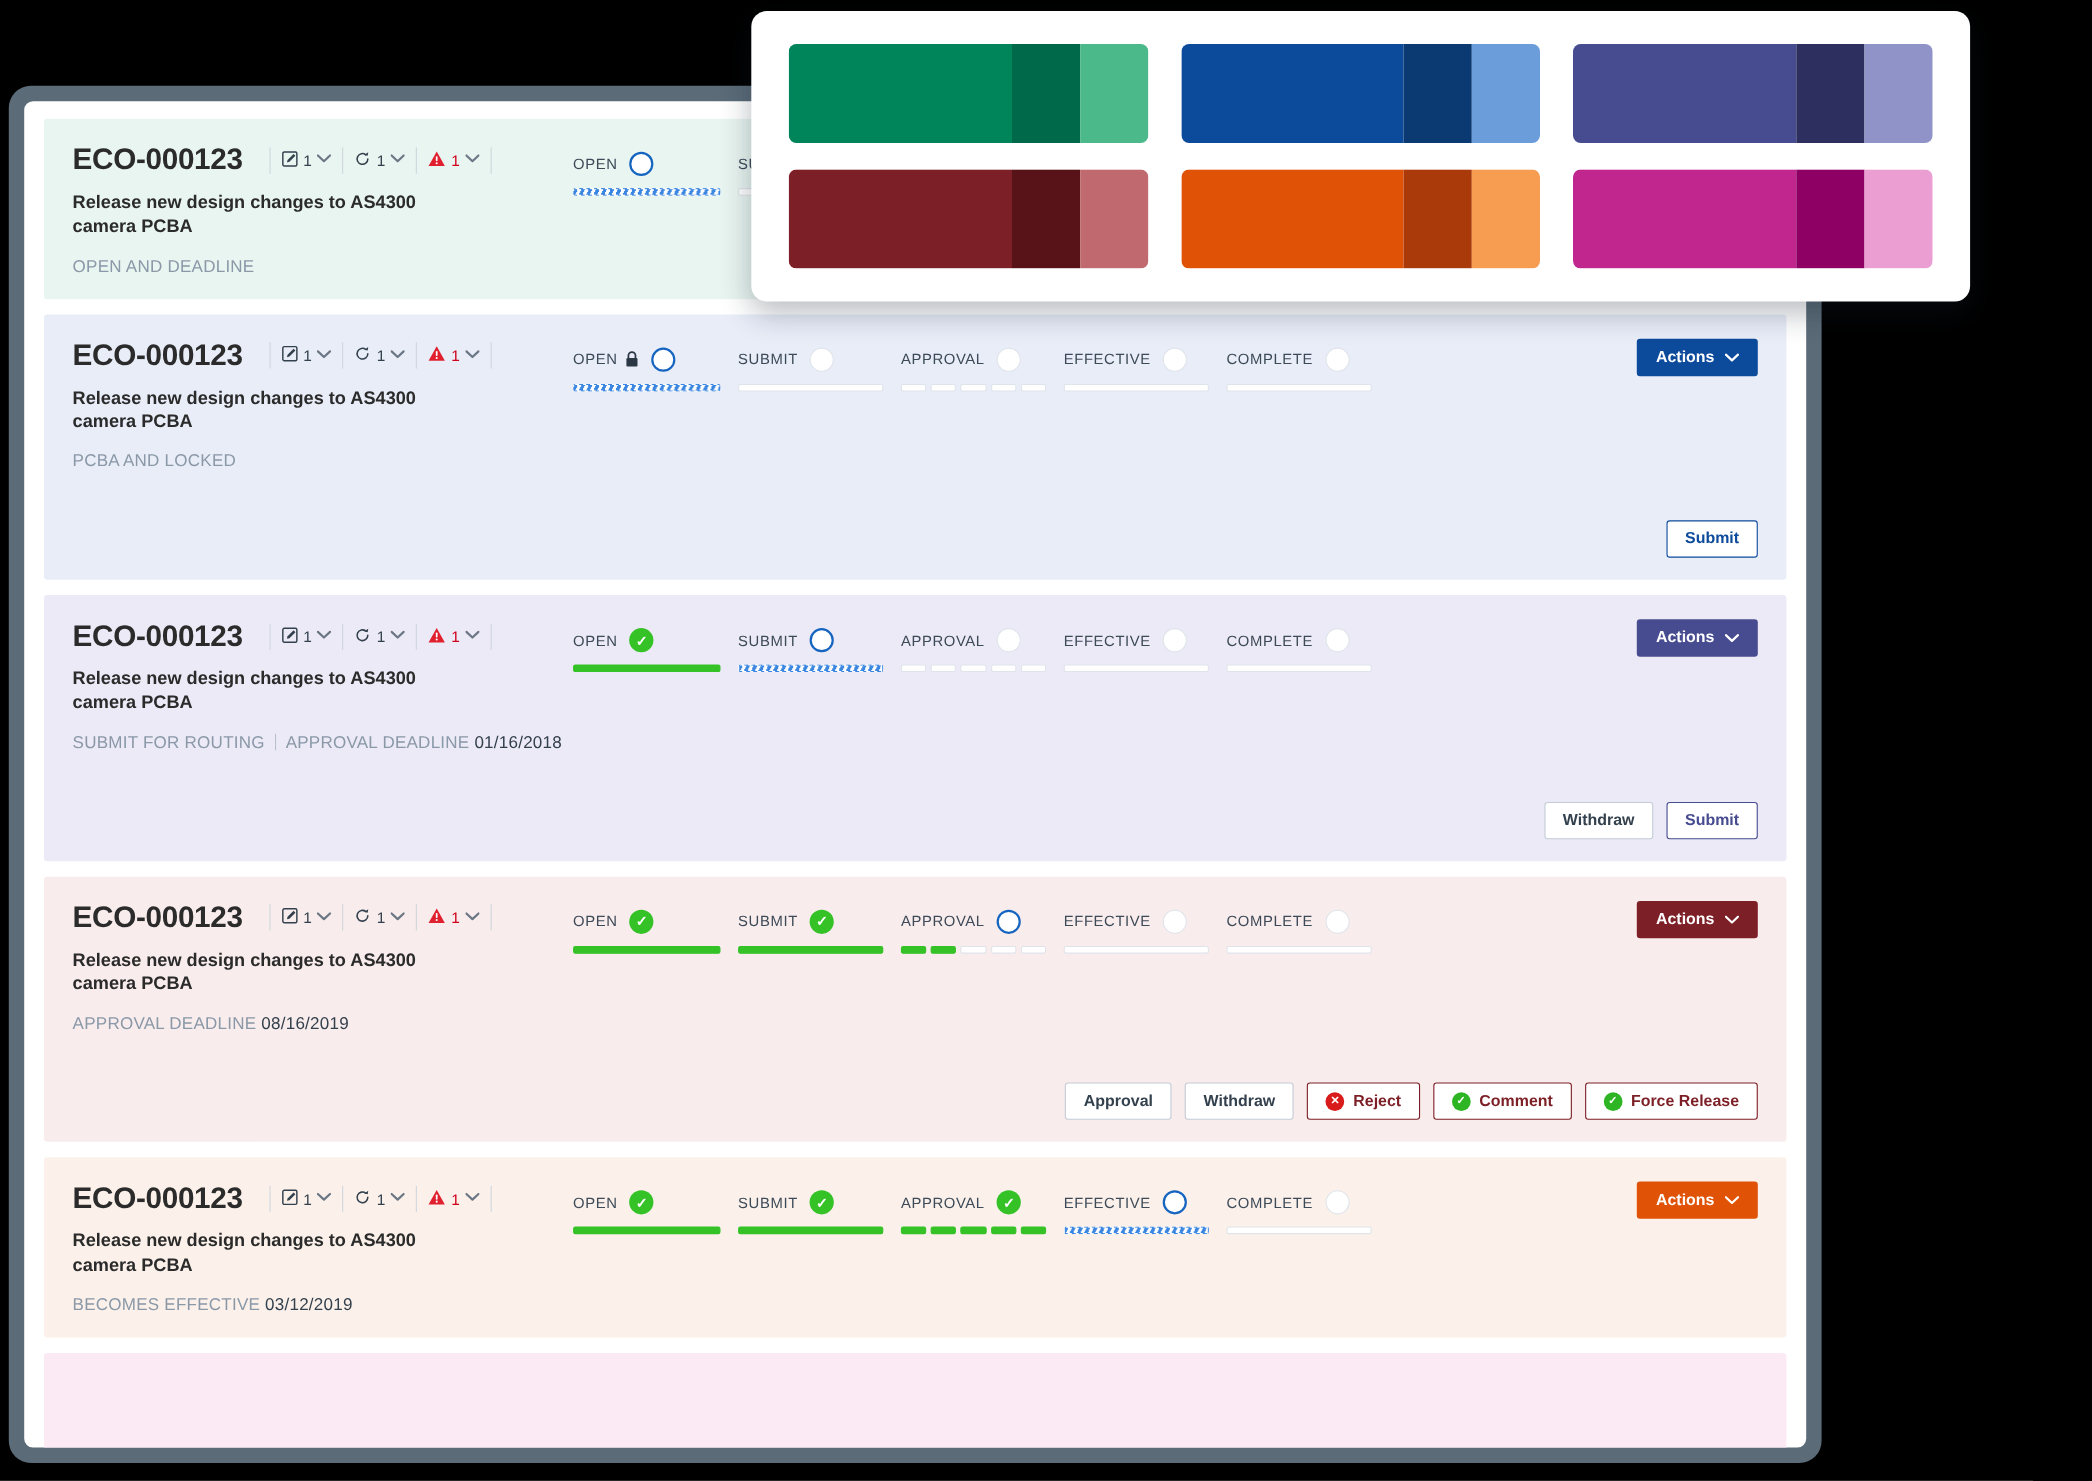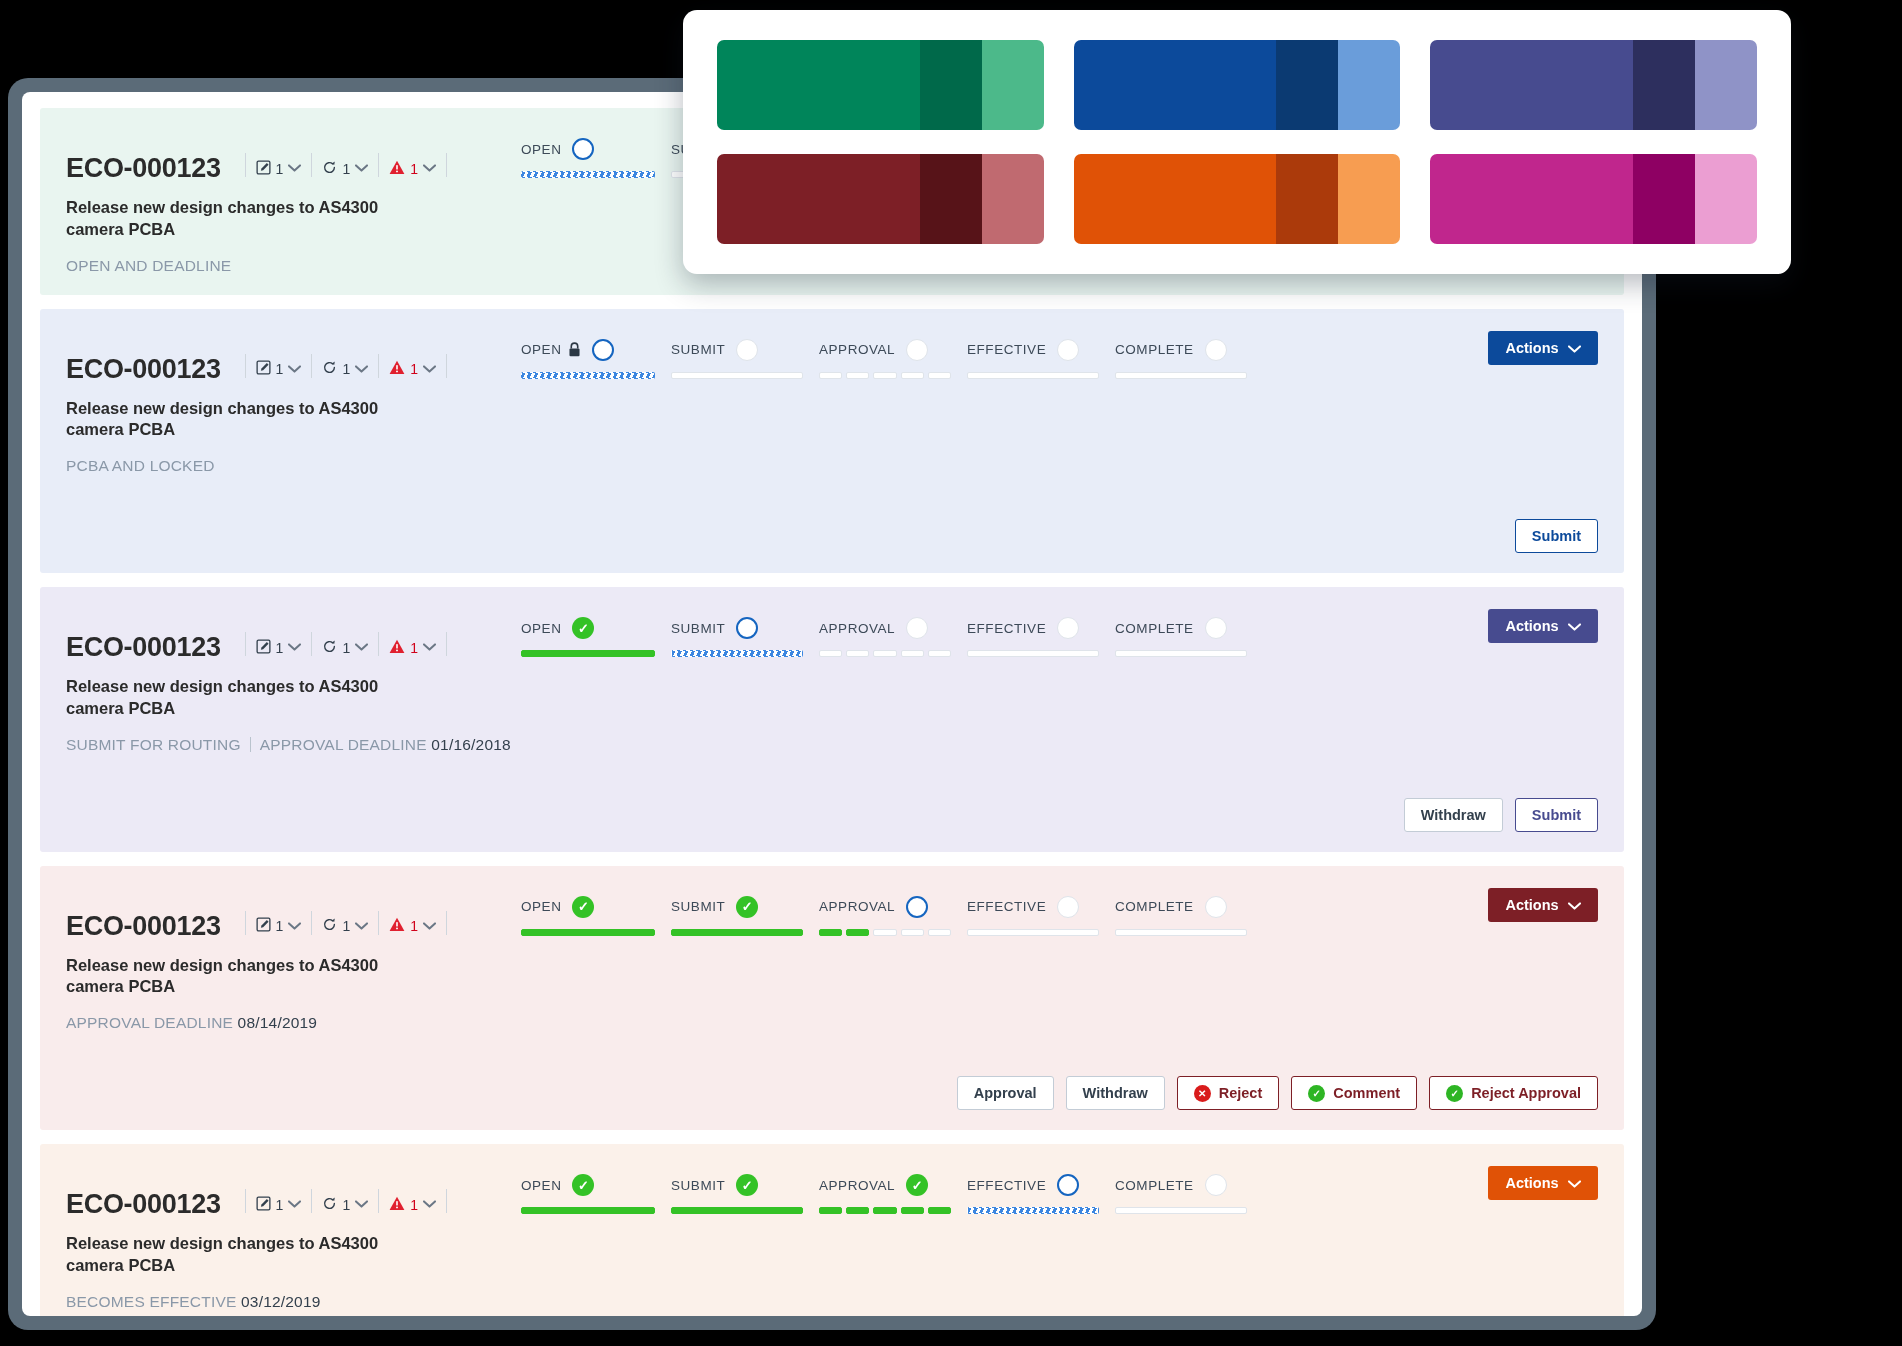--- a/index.html
+++ b/index.html
@@ -34,21 +34,21 @@
     border-radius: 3px;
     margin-bottom: 14px;
     padding: 22px 26px 20px 26px;
     min-height: 160px;
   }
   .card-row { display: flex; align-items: flex-start; }
   .card-left { width: 455px; flex: 0 0 455px; }
   .card-mid  { flex: 1 1 auto; padding-top: 6px; }
   .card-right{ width: 150px; flex: 0 0 150px; display: flex; flex-direction: column; align-items: flex-end; }
 
-  .eco-head { display: flex; gap: 0; margin-top: 23px; }
+  .eco-head { display: flex; align-items: center; gap: 0; }
   .eco-id {
     font-size: 27px; font-weight: bold; color: #2b2b2b;
     letter-spacing: -0.3px; margin-right: 14px;
   }
   .vdiv { width: 1px; height: 24px; background: #cfd6dd; margin: 0 10px; }
   .meta-chip { display: flex; align-items: center; gap: 5px; font-size: 14px; color: #33404d; }
   .meta-chip .cnt { font-size: 14px; color: #33404d; }
   .meta-chip.warn .cnt { color: #d0021b; }
   .chev { font-size: 10px; color: #6b7785; }
 
@@ -513,21 +513,21 @@
                         <circle cx="8" cy="11.4" r="0.95" fill="#fff"></circle>
                       </svg></span>
                     <span class="cnt">1</span>
                     <span class="chev"><svg width="13" height="8" viewBox="0 0 13 8">
                         <path d="M1 1.4 L6.5 6.6 L12 1.4" fill="none" stroke="#6b7785" stroke-width="2" stroke-linecap="round" stroke-linejoin="round"></path>
                       </svg></span>
                   </span>
                   <span class="vdiv"></span>
                 </div>
                 <div class="eco-title">Release new design changes to AS4300 camera PCBA</div>
-                <div class="status-line"><span>APPROVAL DEADLINE</span> <span class="val">08/14/2019</span></div>
+                <div class="status-line"><span>APPROVAL DEADLINE</span> <span class="val">08/16/2019</span></div>
               </div>
               <div class="card-mid">
                 <div class="stepper">
                   <div class="step" style="width:150px">
                     <div class="step-top">
                       <span class="step-label">OPEN</span>
                       <span class="marker done">✓</span>
                     </div>
                     <div class="bar-wrap">
                       <div class="bar full" style="width:134px"></div>
@@ -596,21 +596,21 @@
               <button class="ghost-btn" style="border-color:#7d1f26;color:#7d1f26;">
                 <span class="pill red">✕</span>
                 <span>Reject</span>
               </button>
               <button class="ghost-btn" style="border-color:#7d1f26;color:#7d1f26;">
                 <span class="pill green">✓</span>
                 <span>Comment</span>
               </button>
               <button class="ghost-btn" style="border-color:#7d1f26;color:#7d1f26;">
                 <span class="pill green">✓</span>
-                <span>Reject Approval</span>
+                <span>Force Release</span>
               </button>
             </div>
           </div>
           <div class="card" style="background: rgb(251, 241, 234);">
             <div class="card-row">
               <div class="card-left">
                 <div class="eco-head">
                   <span class="eco-id">ECO-000123</span>
                   <span class="vdiv"></span>
                   <span class="meta-chip">

